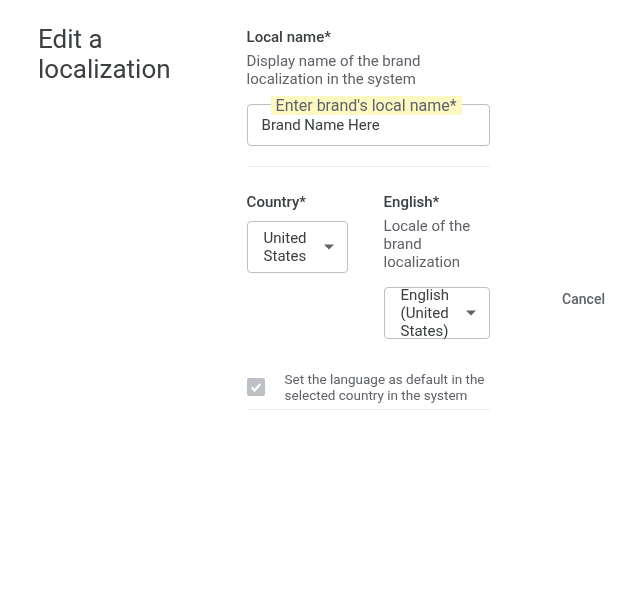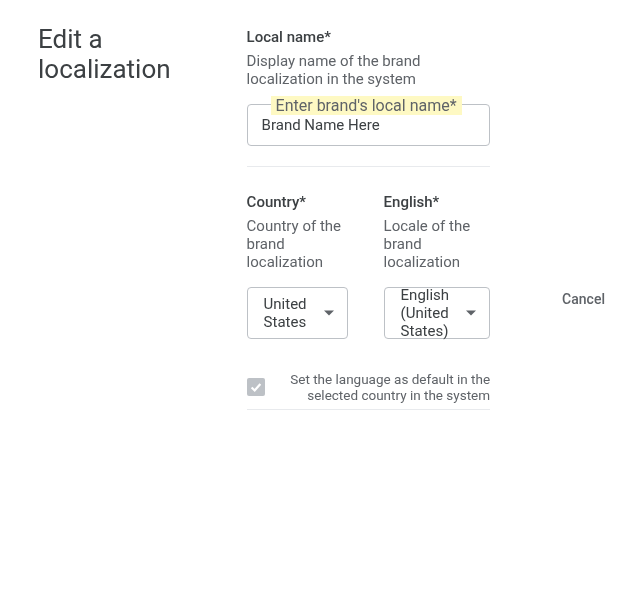--- a/index.html
+++ b/index.html
@@ -113,21 +113,20 @@
       border-left: 5px solid transparent;
       border-right: 5px solid transparent;
       border-top: 5px solid #5f6368;
     }
     .checkbox-row {
       display: flex;
       align-items: center;
       gap: 20px;
       margin-top: 32px;
       margin-bottom: 6px;
-      text-align: right;
     }
     .checkbox {
       width: 18px;
       height: 18px;
       background: #bdc1c6;
       border-radius: 2px;
       display: flex;
       align-items: center;
       justify-content: center;
       flex-shrink: 0;
@@ -192,21 +191,20 @@
         <span class="float-label">Enter brand's local name*</span>
         <input type="text" class="outlined-input" value="Brand Name Here" style="">
       </div>
     </div>
 
     <div class="section-divider"></div>
 
     <div class="two-col">
       <div class="col">
         <div class="section-label">Country*</div>
-        <div class="section-help">Country of the brand localization</div>
         <div class="select-wrap">
           <div class="select-box">
             <span>United States</span>
           </div>
           <span class="select-caret"></span>
         </div>
       </div>
       <div class="col">
         <div class="section-label">English*</div>
         <div class="section-help">Locale of the brand localization</div>

